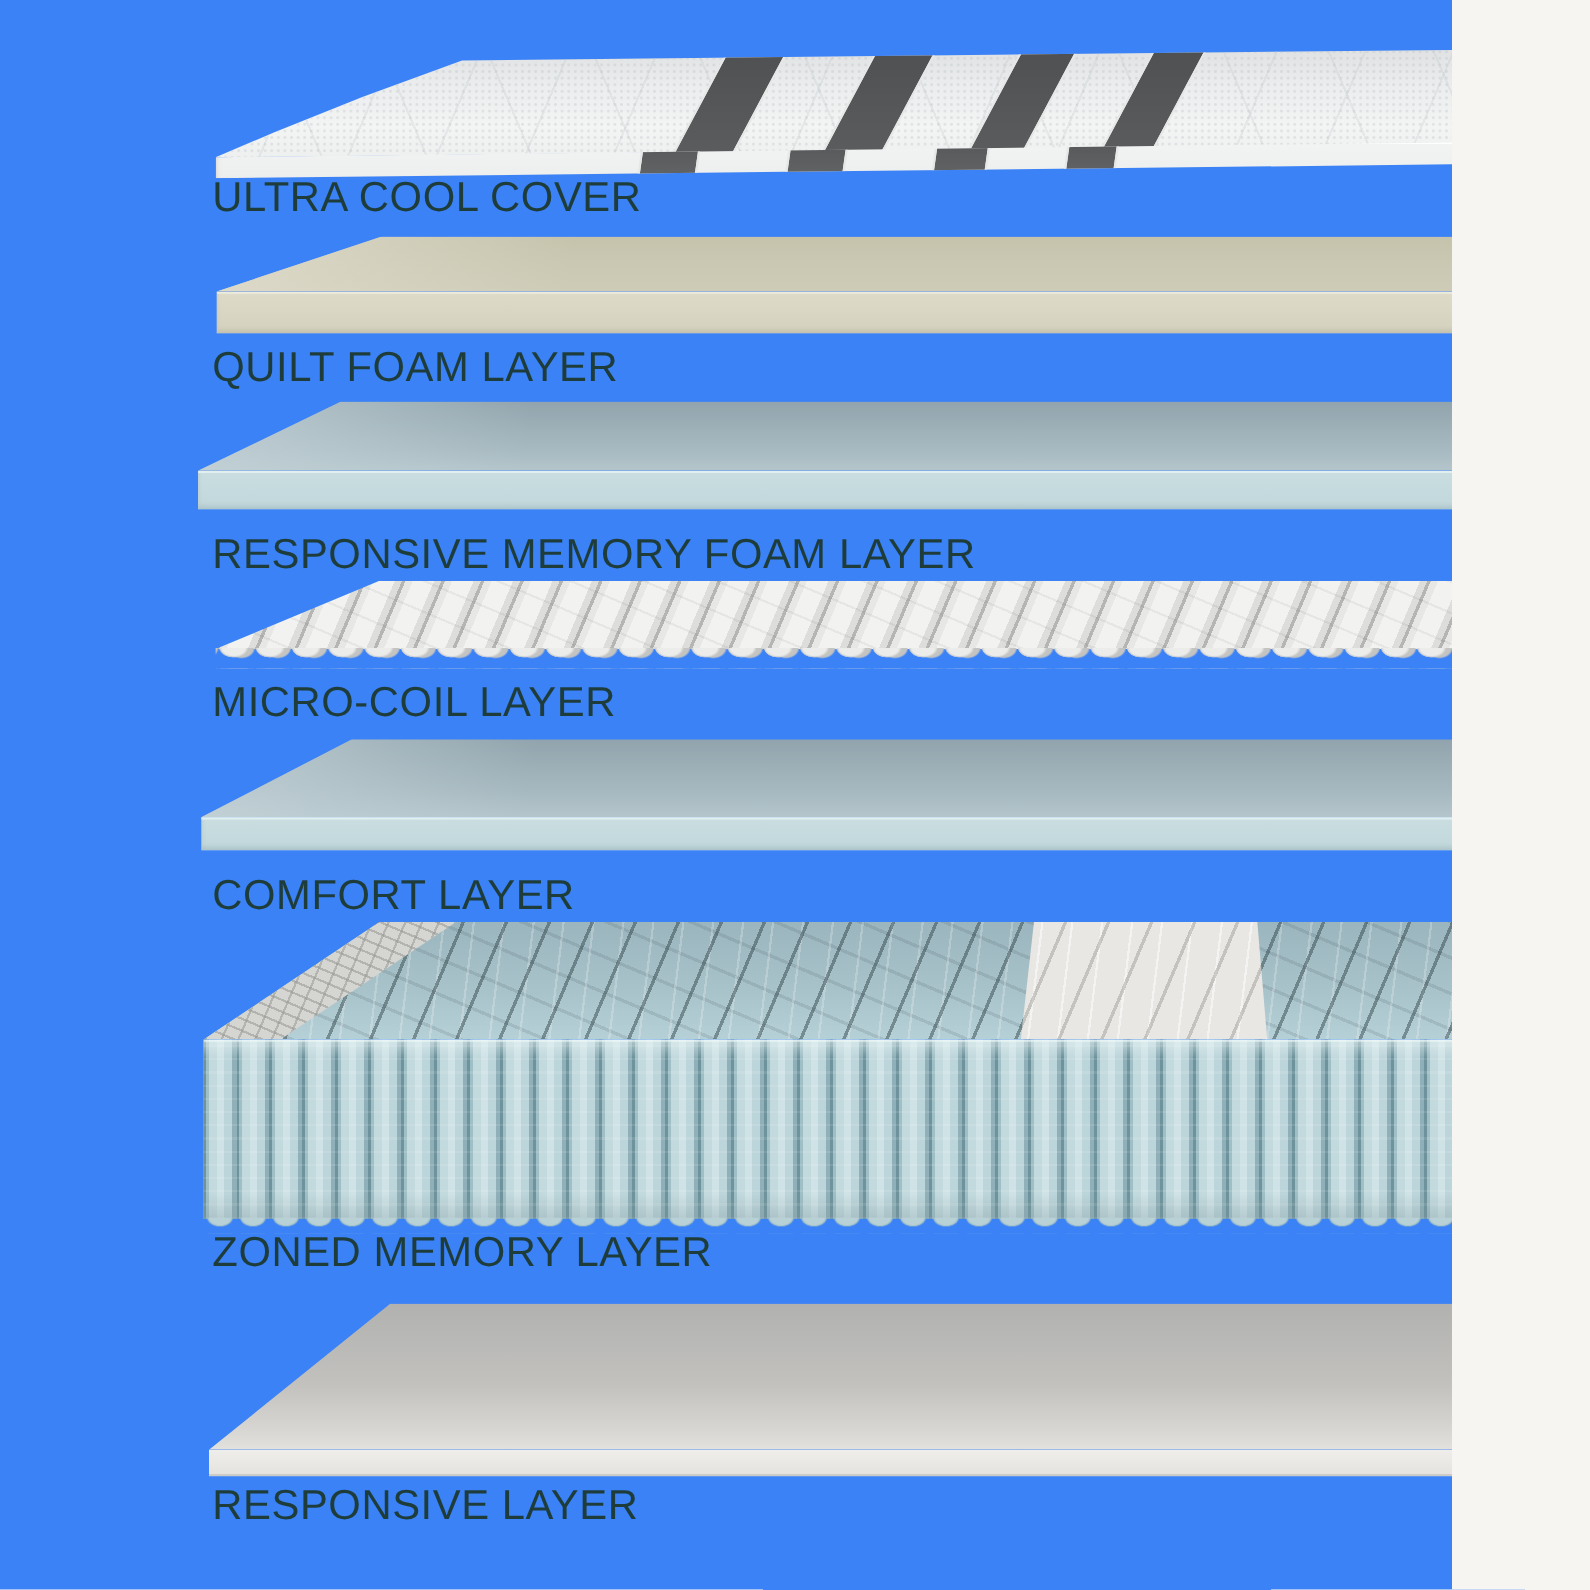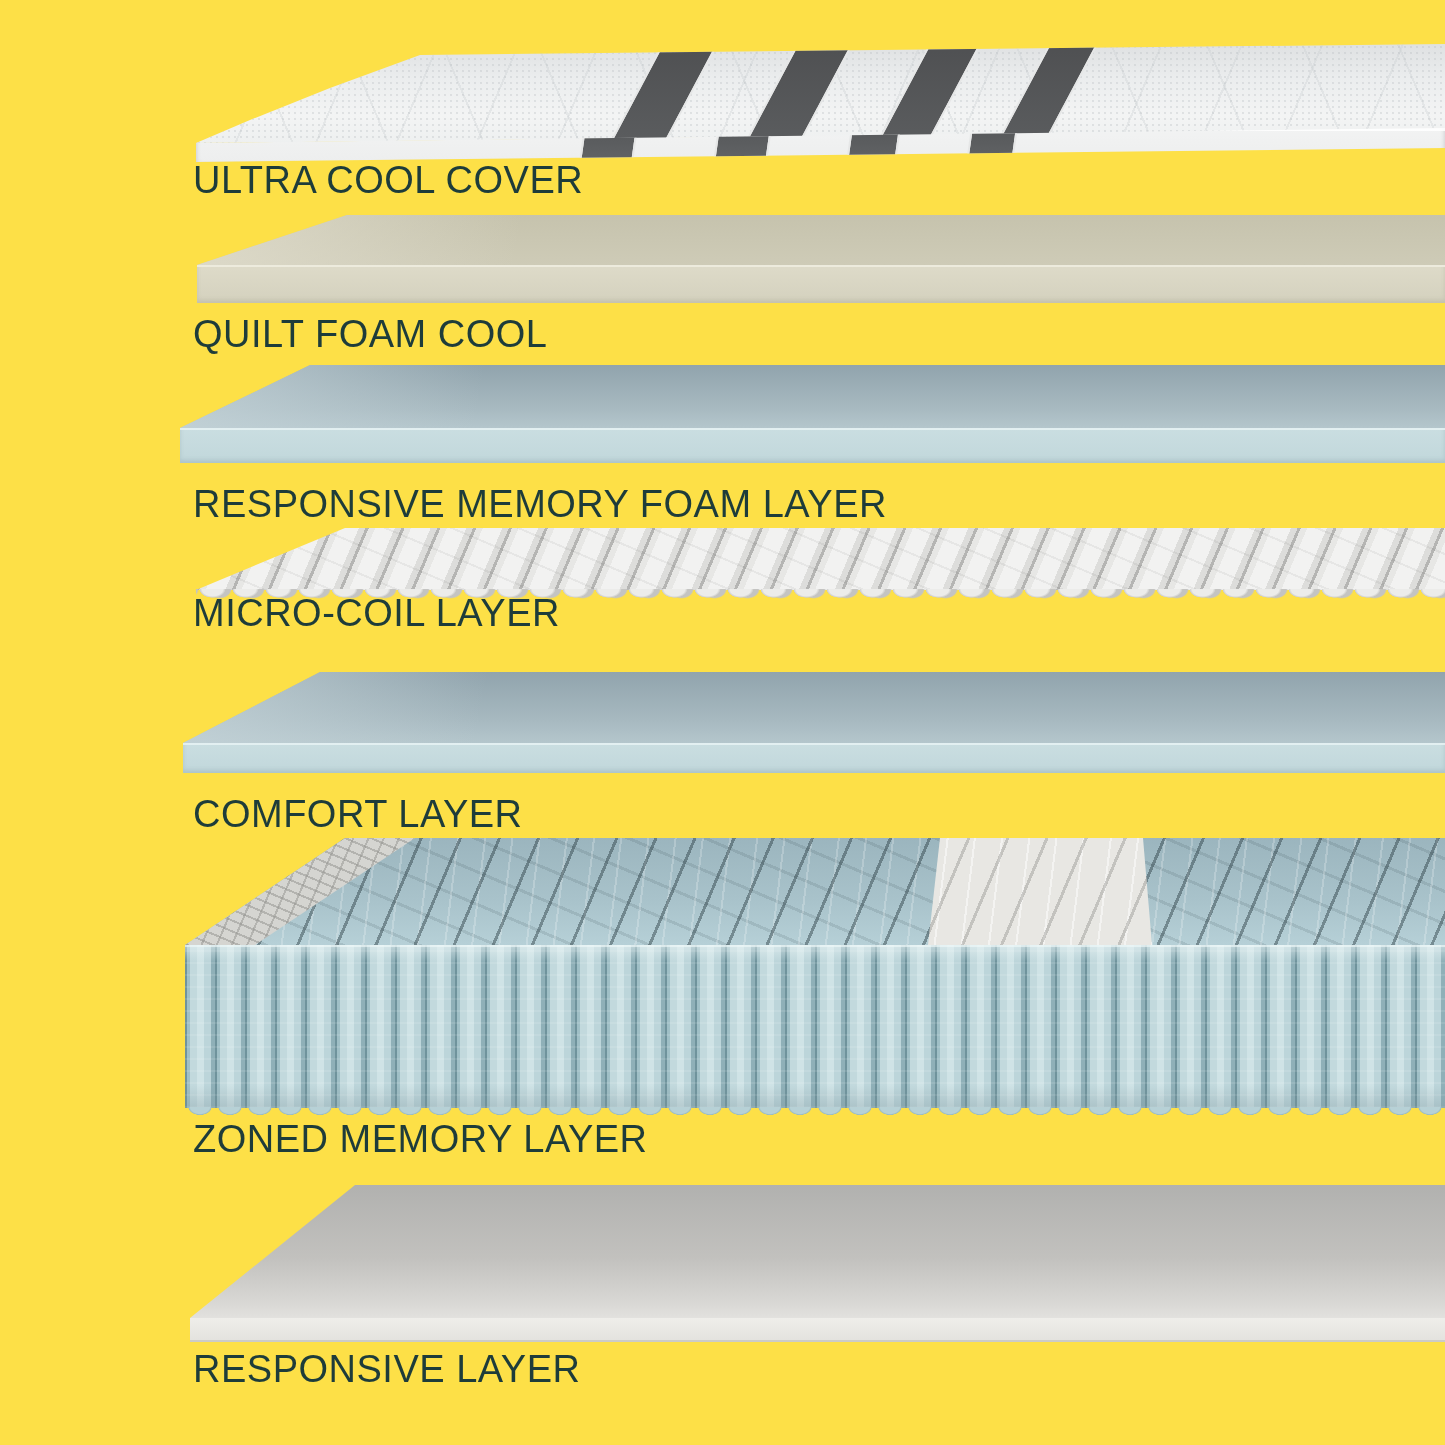--- a/index.html
+++ b/index.html
@@ -1,18 +1,18 @@
 <!DOCTYPE html>
 <html><head>
 <meta charset="utf-8">
 <style>
   html,body{margin:0;padding:0;background:#f7f5f1;}
   .stage{
-    position:relative;width:1445px;height:1445px;overflow:hidden;
-    background:#fde047;font-family:"Liberation Sans",sans-serif;
+    position:relative;width:1320px;height:1445px;overflow:hidden;
+    background:#3b82f6;font-family:"Liberation Sans",sans-serif;
   }
   .face{position:absolute;}
   .layer-label{
     position:absolute;left:193px;color:#1e3c3a;
     font-size:38px;line-height:44px;letter-spacing:.5px;font-weight:400;
     white-space:nowrap;
   }
 
   
   .cover-top{
@@ -178,33 +178,33 @@
       <div class="fstripe s2"></div>
       <div class="fstripe s3"></div>
       <div class="fstripe s4"></div>
     </div>
     <div class="layer-label" style="top:158px">ULTRA COOL COVER</div>
   </section>
 
   <section>
     <div class="face quilt-top"></div>
     <div class="face quilt-front"></div>
-    <div class="layer-label" style="top:312px">QUILT FOAM COOL</div>
+    <div class="layer-label" style="top:312px">QUILT FOAM LAYER</div>
   </section>
 
   <section>
     <div class="face bluefoam-top mem-top"></div>
     <div class="face bluefoam-front mem-front"></div>
     <div class="layer-label" style="top:482px">RESPONSIVE MEMORY FOAM LAYER</div>
   </section>
 
   <section>
     <div class="face micro-top"></div>
     <div class="face micro-bumps"></div>
-    <div class="layer-label" style="top:591px">MICRO-COIL LAYER</div>
+    <div class="layer-label" style="top:617px">MICRO-COIL LAYER</div>
   </section>
 
   <section>
     <div class="face bluefoam-top com-top"></div>
     <div class="face bluefoam-front com-front"></div>
     <div class="layer-label" style="top:792px">COMFORT LAYER</div>
   </section>
 
   <section>
     <div class="face z-top">

